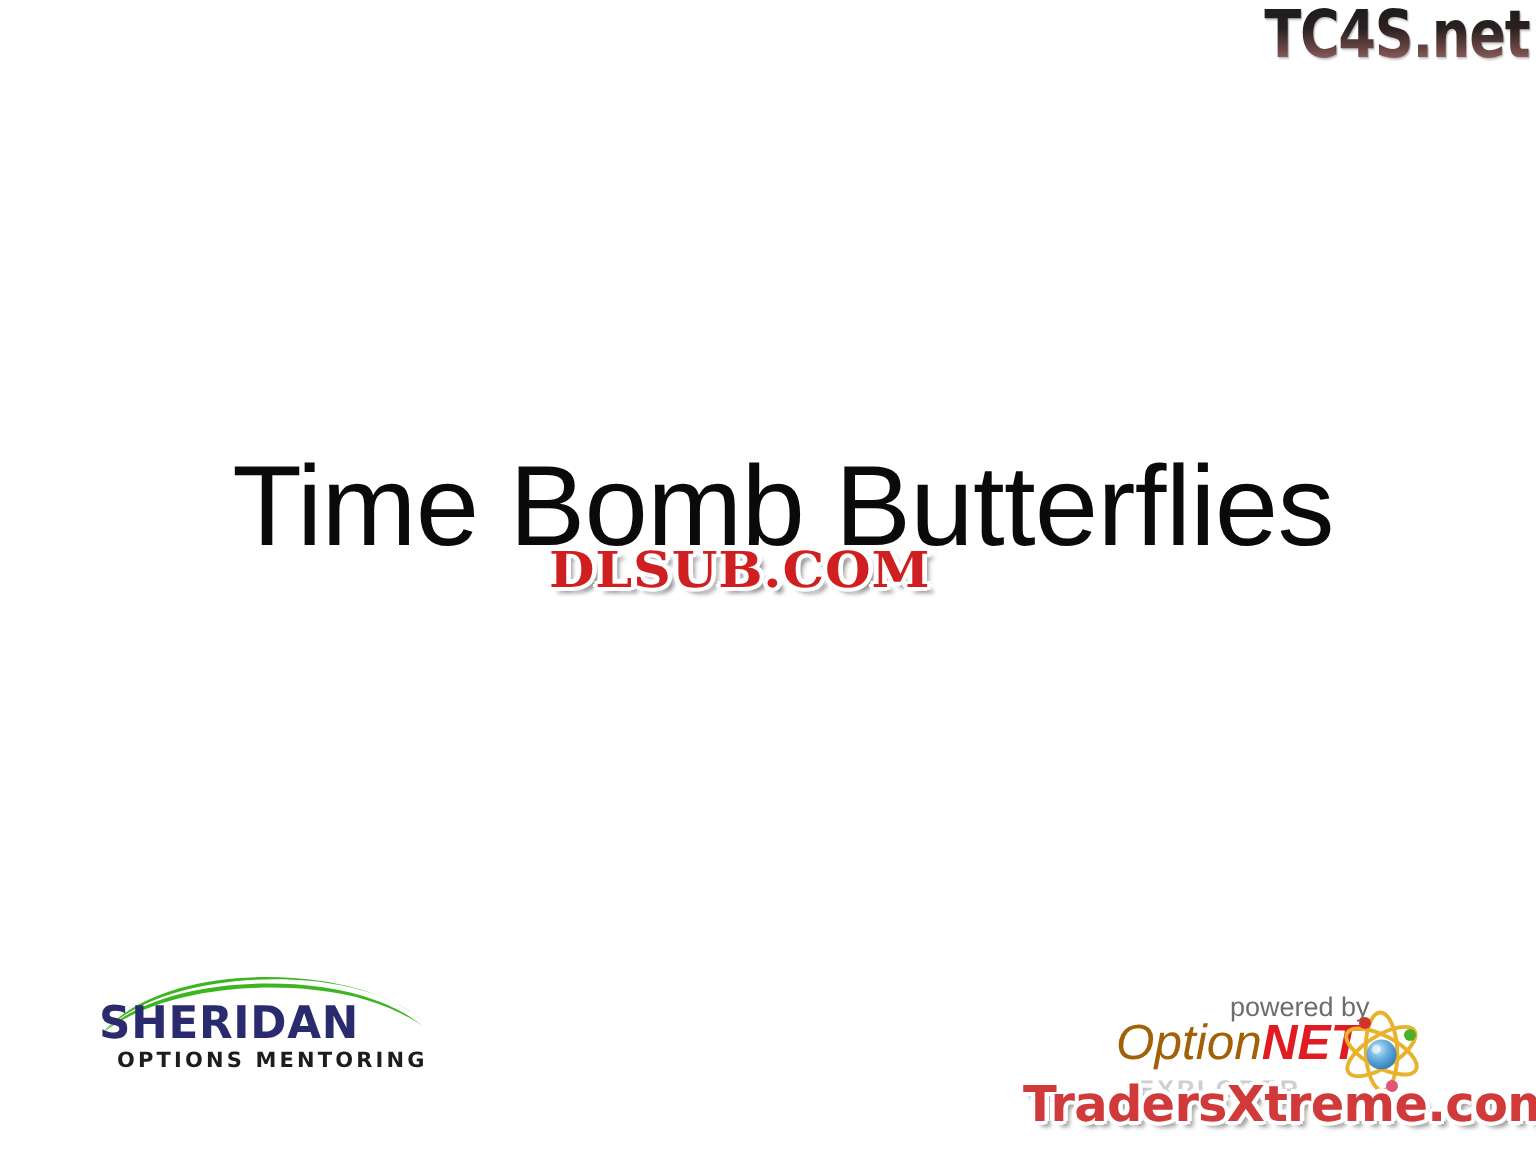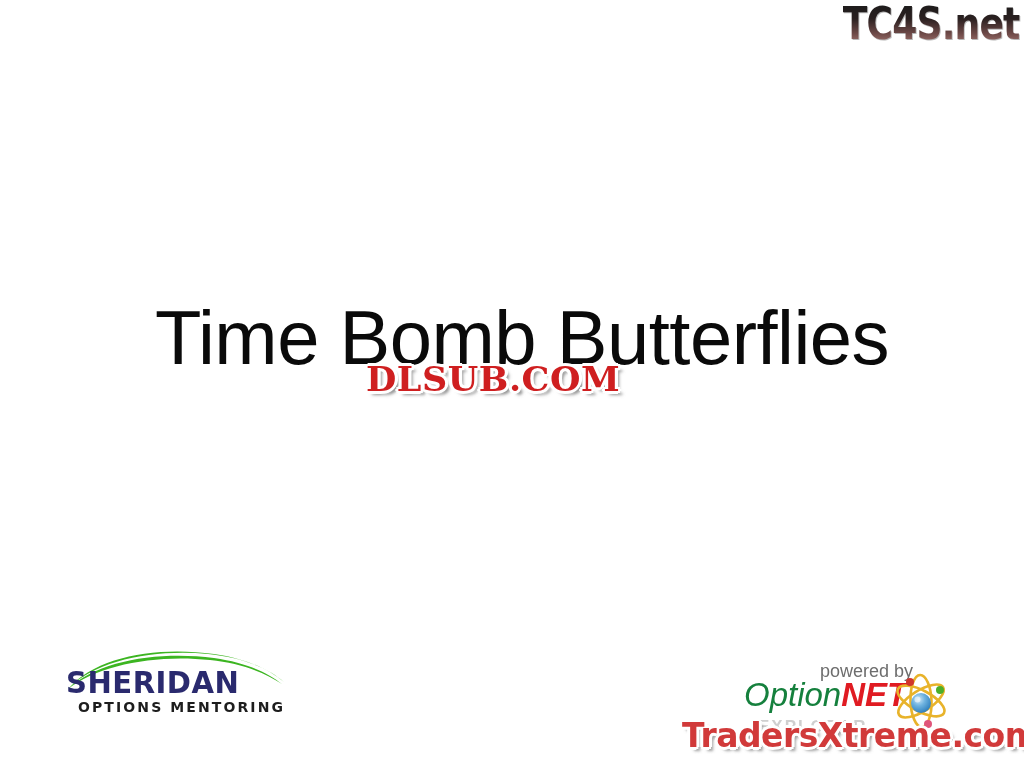--- a/index.html
+++ b/index.html
@@ -152,21 +152,21 @@
     position: absolute;
     left: 2px;
     top: 16px;
     font-family: "Liberation Sans", sans-serif;
     font-style: italic;
     font-size: 33px;
     line-height: 1;
     white-space: nowrap;
   }
   .onet-option {
-    color: #15803d;
+    color: #a16207;
     font-weight: normal;
   }
   .onet-net {
     color: #e01b22;
     font-weight: bold;
   }
   .onet-explorer {
     position: absolute;
     left: 16px;
     top: 56px;

